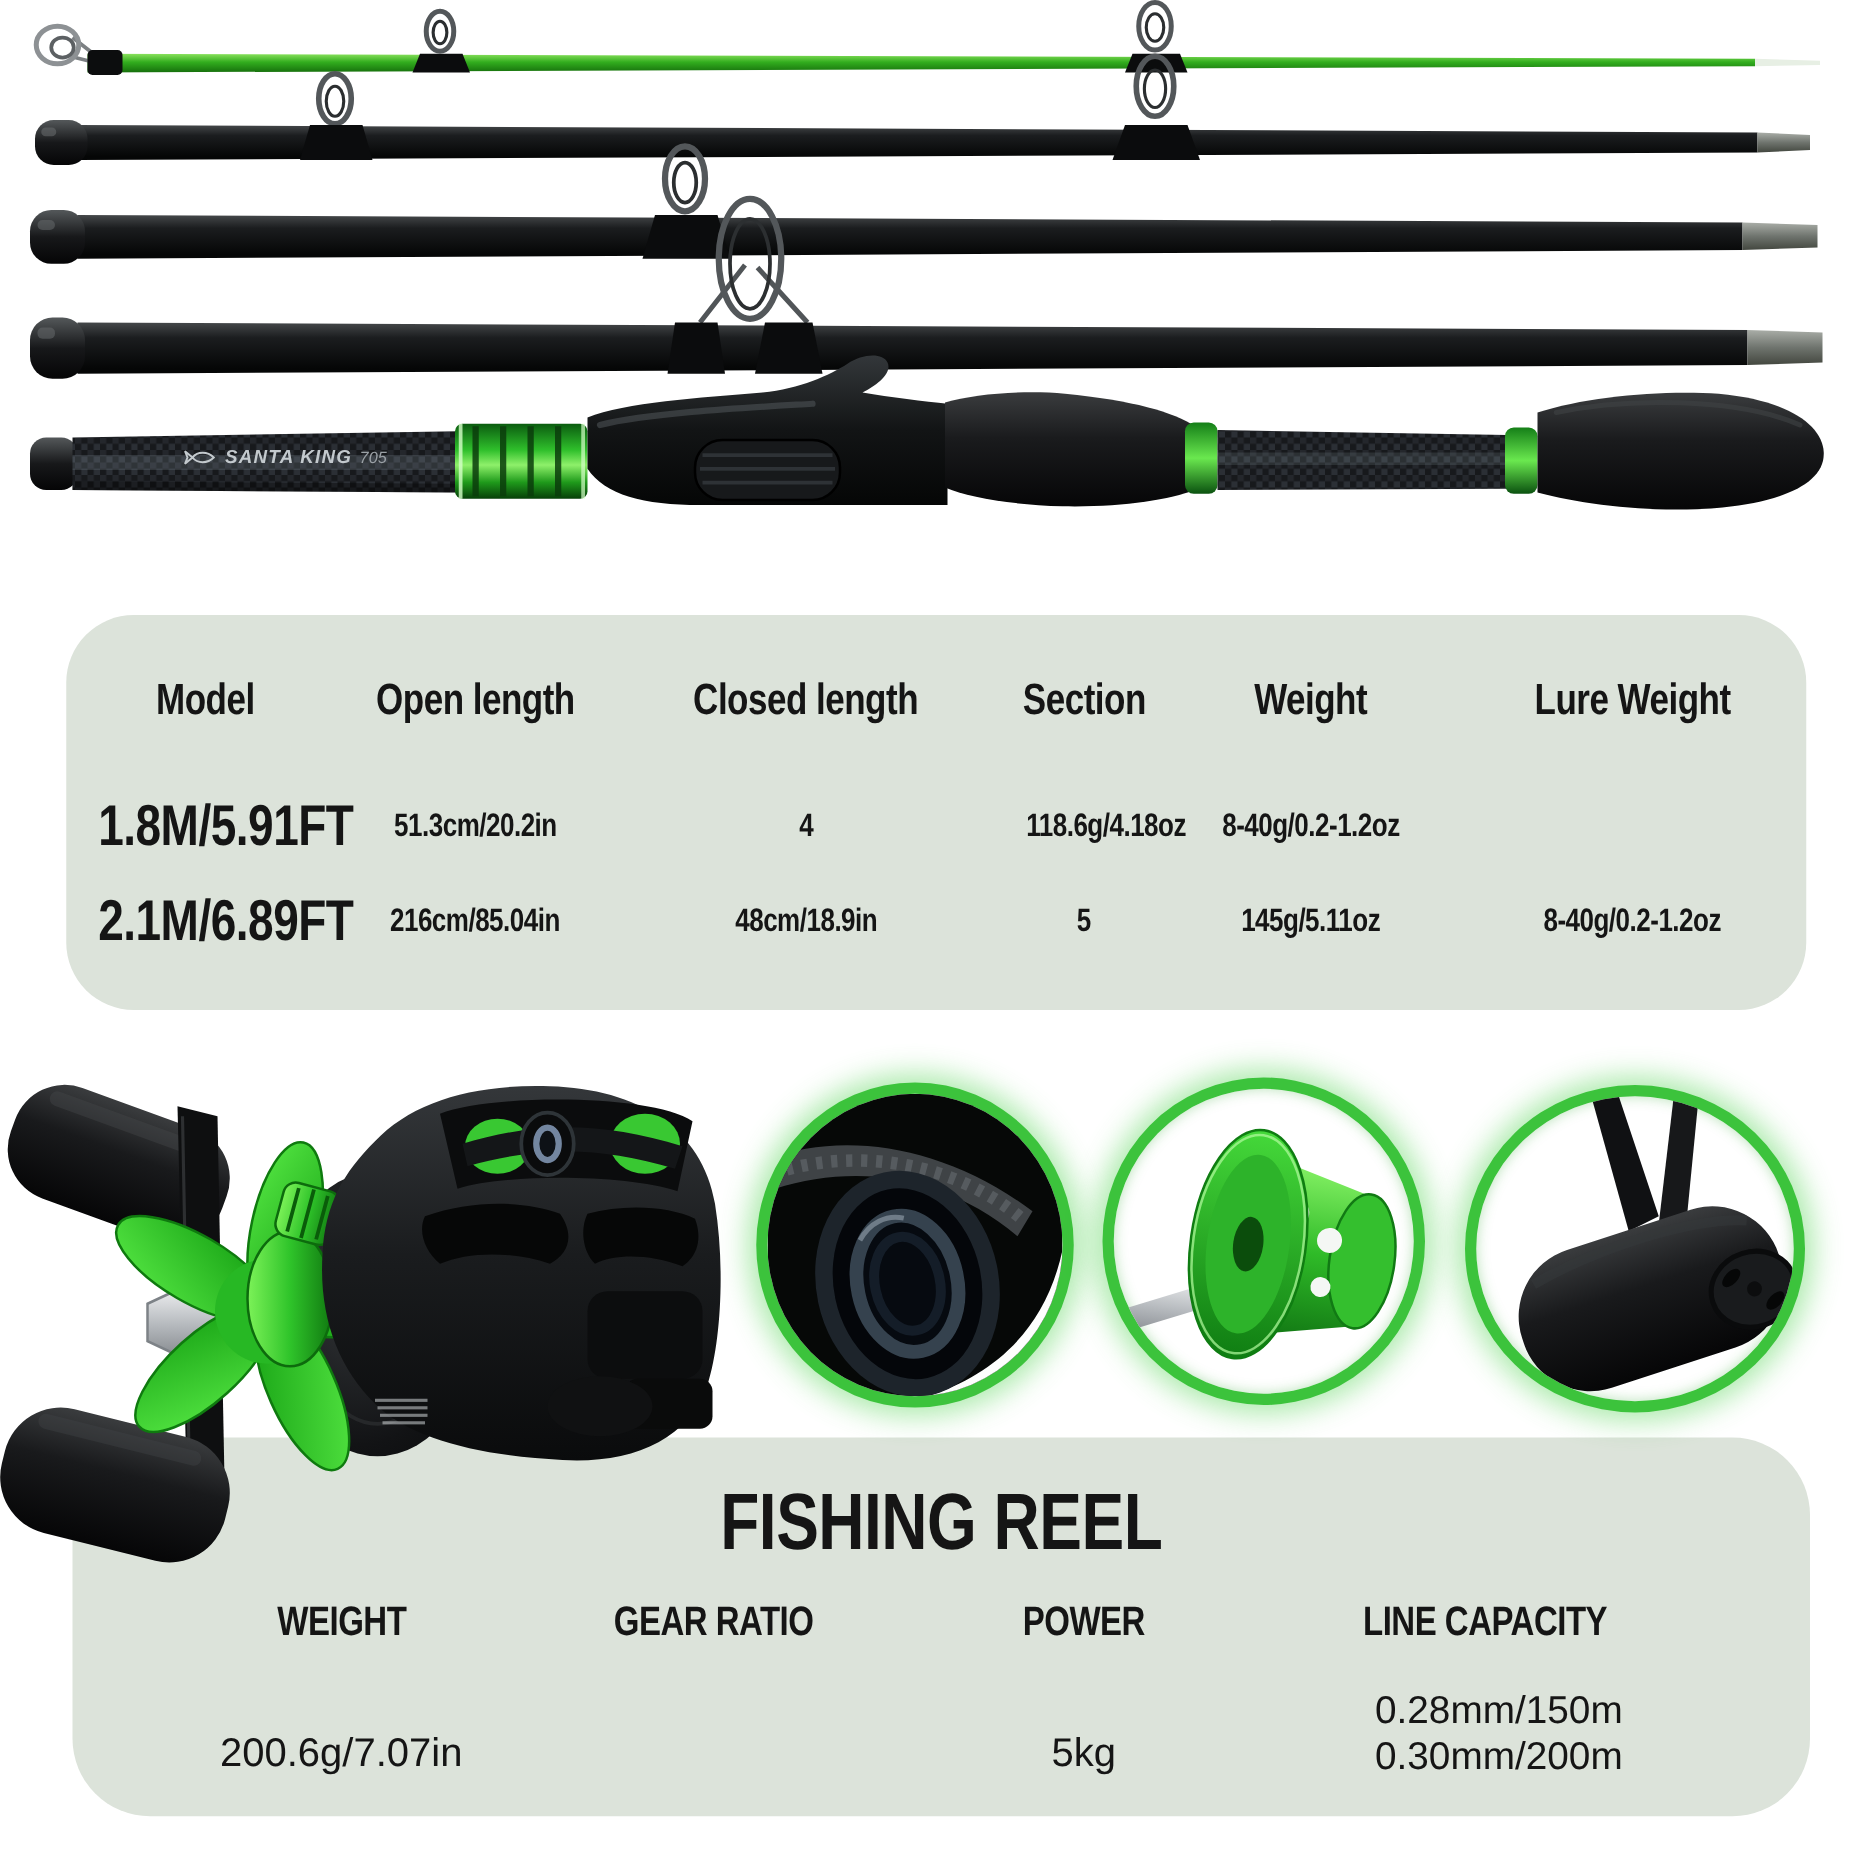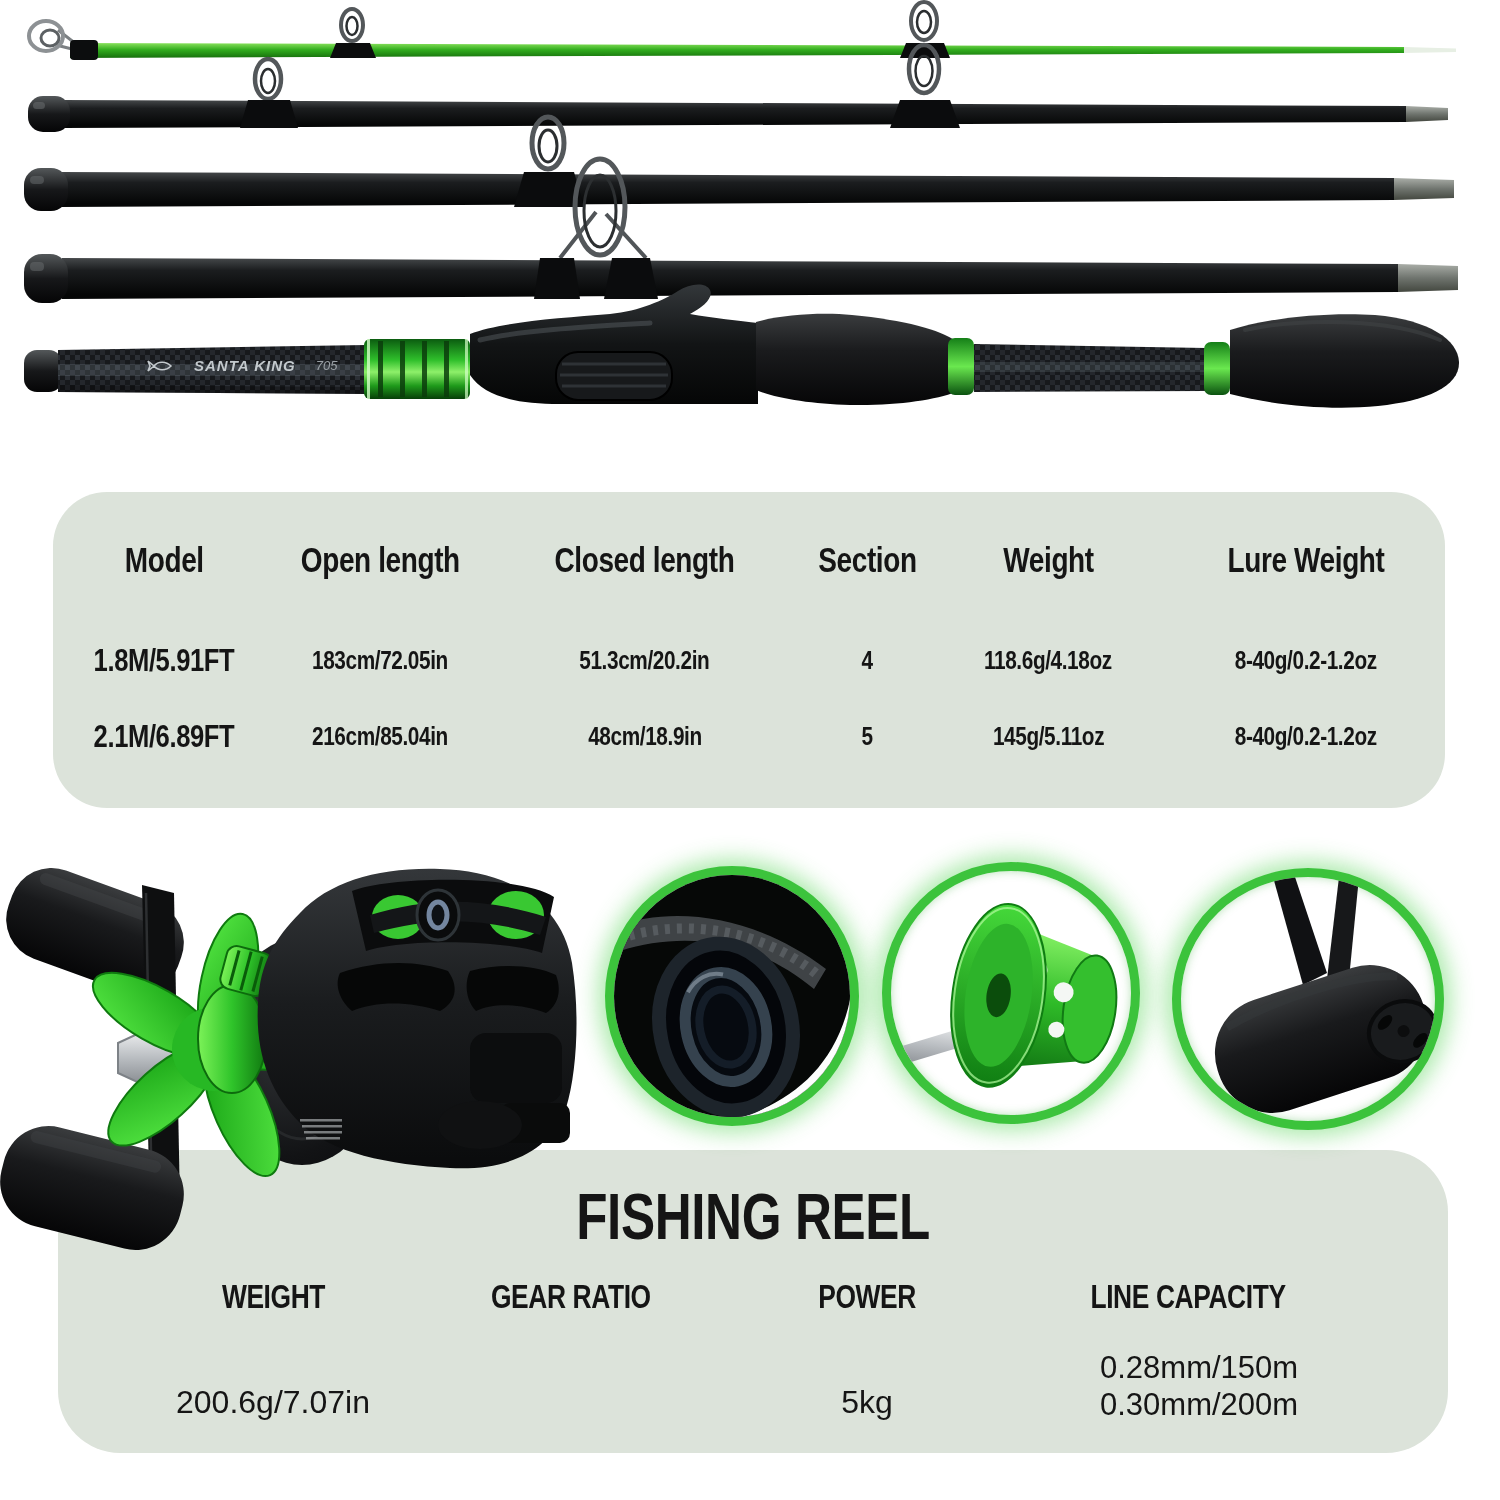--- a/index.html
+++ b/index.html
@@ -12,33 +12,33 @@
   .panel{position:absolute;background:#dce3da;border-radius:54px;}
   #spec-panel{left:53px;top:492px;width:1392px;height:316px;z-index:1;}
   #reel-panel{left:58px;top:1150px;width:1390px;height:303px;border-radius:62px;z-index:1;}
   .cond{display:inline-block;transform:scaleX(.8);transform-origin:center;white-space:nowrap;letter-spacing:-.5px;}
   .trow{display:grid;grid-template-columns:16% 15% 23% 9% 17% 20%;align-items:center;text-decoration:underline;}
   .th{font-weight:bold;font-size:35px;text-align:center;line-height:44px;}
   #spec-head{margin-top:46px;}
   #spec-r1{margin-top:52px;}
   #spec-r2{margin-top:24px;}
   .td{font-weight:bold;font-size:26px;text-align:center;line-height:52px;}
-  .td-model{font-size:32px;}
+  .td-model{font-size:46px;}
   #reel-title{position:absolute;left:0;top:30px;width:100%;text-align:center;
     font-weight:bold;font-size:64px;letter-spacing:-1px;}
   .spec-col{position:absolute;top:127px;width:310px;text-align:center;}
   .spec-label{font-weight:bold;font-size:33px;line-height:40px;}
   .spec-value{font-size:32px;font-weight:400;margin-top:66px;line-height:38px;}
   #col-capacity{left:920px;width:420px;}
   #col-capacity .spec-value{margin-top:32px;text-align:left;padding-left:122px;line-height:37px;font-size:31px;}
   .detail-circle{position:absolute;border-radius:50%;background:#fff;box-sizing:border-box;
     border:9px solid #3cc33c;overflow:hidden;z-index:2;
     box-shadow:0 0 22px 7px rgba(72,208,72,.45), inset 0 0 10px rgba(50,170,50,.35);}
   .detail-circle svg{position:absolute;left:0;top:0;width:100%;height:100%;}
-  #rod-logo{position:absolute;left:146px;top:357px;z-index:2;display:flex;align-items:center;gap:20px;}
+  #rod-logo{position:absolute;left:146px;top:357px;z-index:2;display:flex;align-items:center;gap:6px;}
   #rod-logo .brand{font-size:15px;font-weight:bold;font-style:italic;color:#c3c9cd;letter-spacing:1px;}
   #rod-logo .model{font-size:13px;color:#9aa0a5;font-style:italic;}
 </style>
 </head>
 <body>
 
 <svg class="abs" style="left:0;top:0;z-index:0" width="1500" height="460" viewBox="0 0 1500 460">
   <defs>
     <linearGradient id="greenG" x1="0" y1="0" x2="0" y2="1">
       <stop offset="0" stop-color="#8ae25d"></stop>
@@ -193,21 +193,20 @@
   <div class="trow" id="spec-head">
     <div class="th"><span class="cond">Model</span></div>
     <div class="th"><span class="cond">Open length</span></div>
     <div class="th"><span class="cond">Closed length</span></div>
     <div class="th"><span class="cond">Section</span></div>
     <div class="th"><span class="cond">Weight</span></div>
     <div class="th"><span class="cond">Lure Weight</span></div>
   </div>
   <div class="trow" id="spec-r1">
     <div class="td td-model"><span class="cond">1.8M/5.91FT</span></div>
-    <div class="td"><span class="cond">183cm/72.05in</span></div>
     <div class="td"><span class="cond">51.3cm/20.2in</span></div>
     <div class="td"><span class="cond">4</span></div>
     <div class="td"><span class="cond">118.6g/4.18oz</span></div>
     <div class="td"><span class="cond">8-40g/0.2-1.2oz</span></div>
   </div>
   <div class="trow" id="spec-r2">
     <div class="td td-model"><span class="cond">2.1M/6.89FT</span></div>
     <div class="td"><span class="cond">216cm/85.04in</span></div>
     <div class="td"><span class="cond">48cm/18.9in</span></div>
     <div class="td"><span class="cond">5</span></div>

